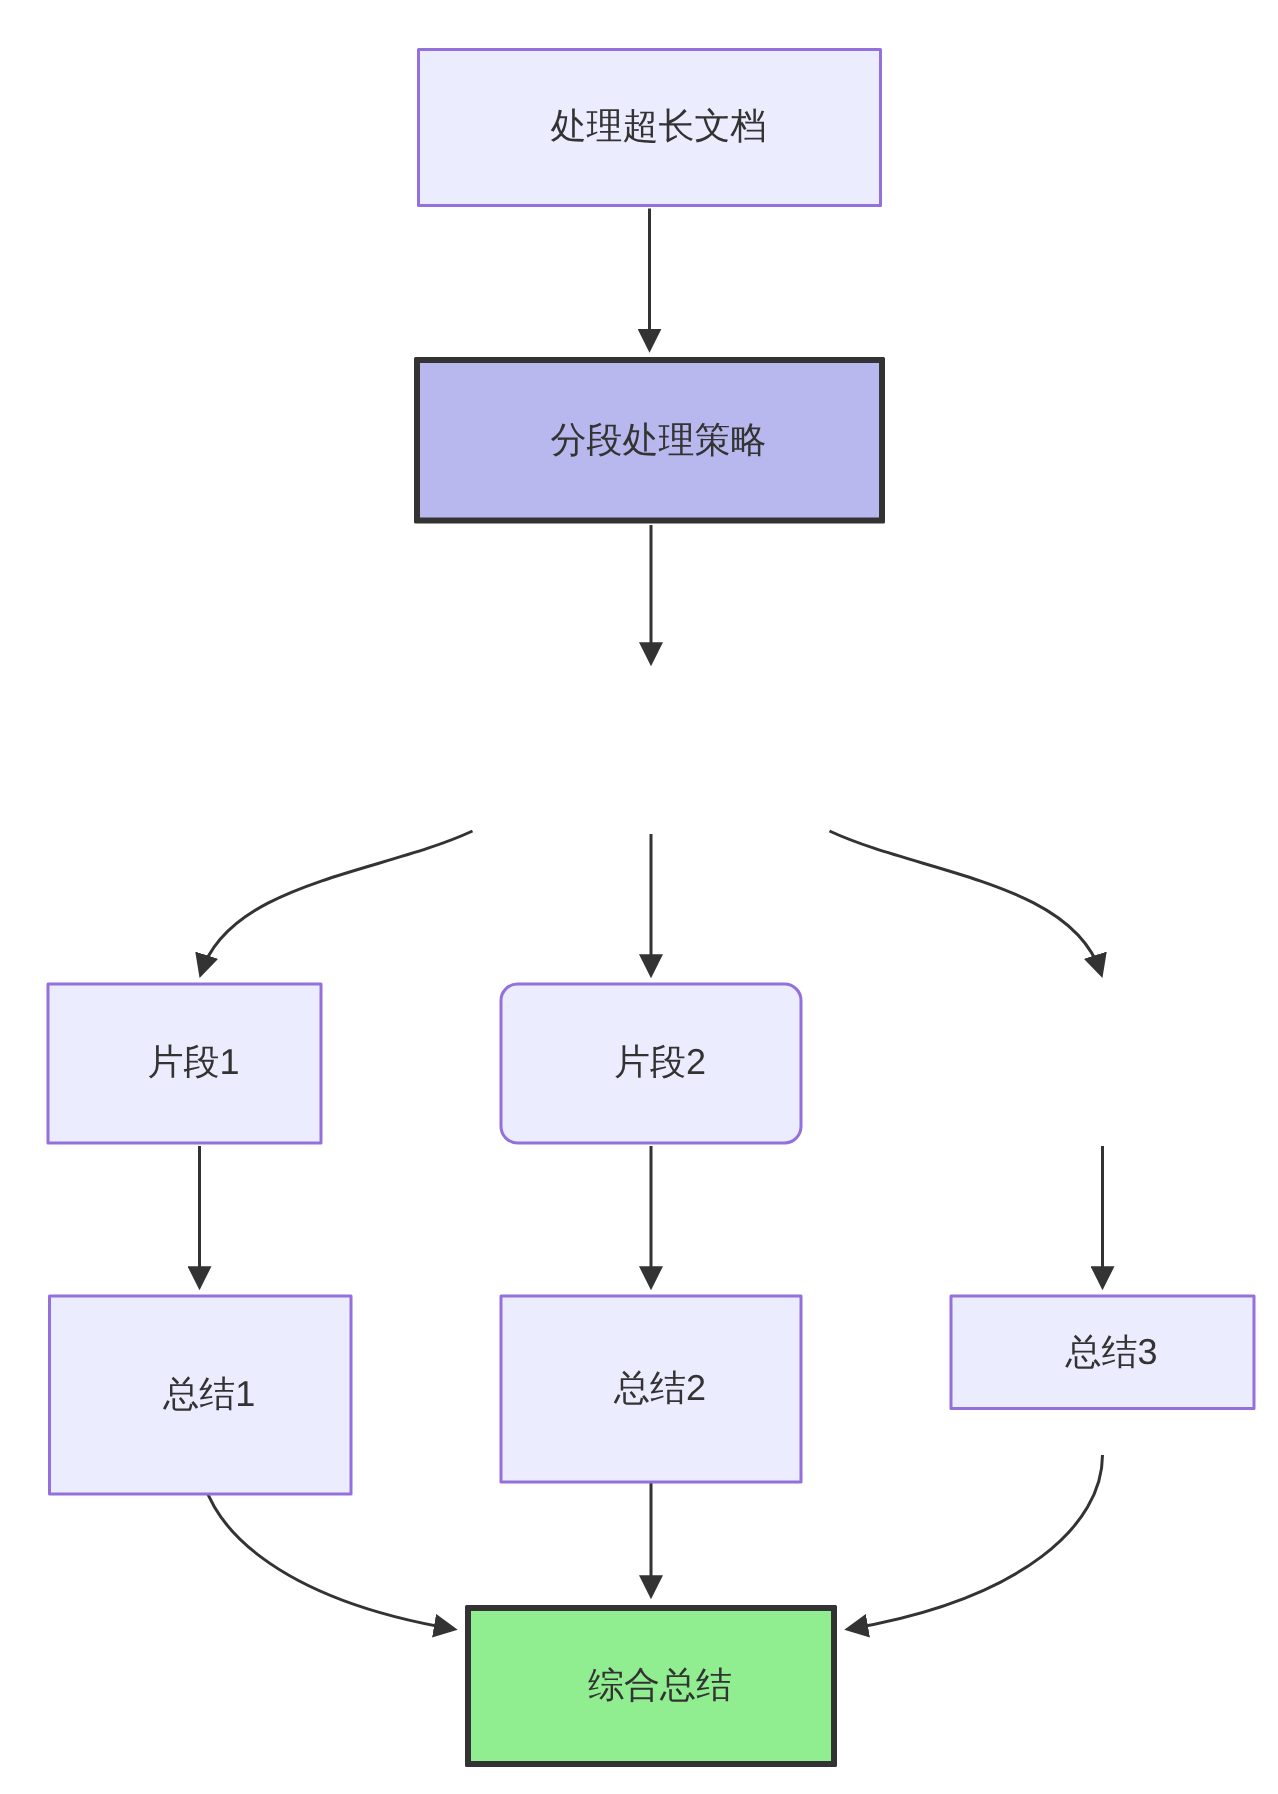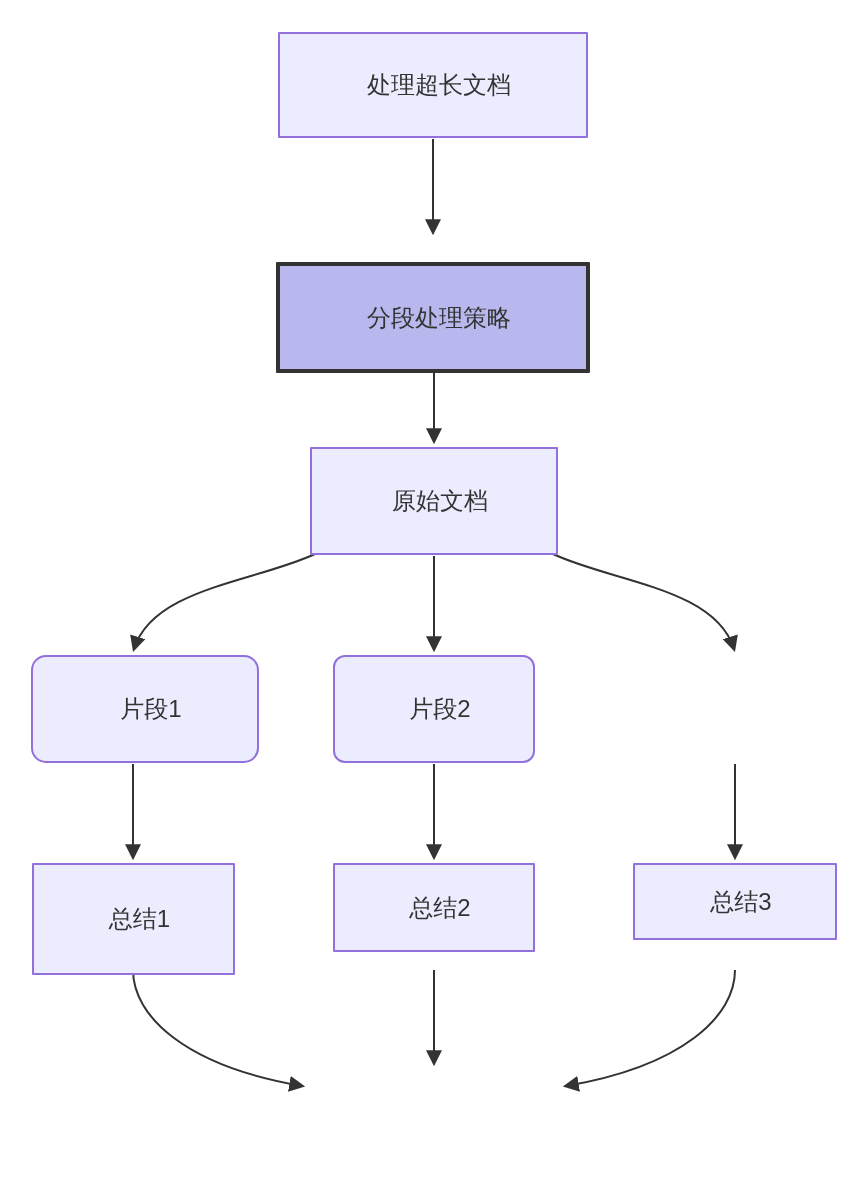--- a/index.html
+++ b/index.html
@@ -39,21 +39,20 @@
     border-radius: 1px;
     padding-left: 12px;
   }
   .node.default {
     background: #ECECFF;
     border: 2px solid #9370DB;
   }
   .node.emphasis {
     background: #B8B8EE;
     border: 4px solid #333333;
-    margin-top: 24px;
   }
   .node.success {
     background: #90EE90;
     border: 4px solid #333333;
   }
 </style>
 </head>
 <body>
 
 <div class="canvas">
@@ -74,27 +73,27 @@
     <path class="edge" marker-end="url(#arrow)" d="M735,764 L735,857"></path>
     <path class="edge" marker-end="url(#arrow)" d="M133,970 C133,1016 185,1066 302,1086"></path>
     <path class="edge" marker-end="url(#arrow)" d="M434,970 L434,1063"></path>
     <path class="edge" marker-end="url(#arrow)" d="M735,970 C735,1016 683,1066 566,1086"></path>
   </svg>
 
   <div class="node default" style="left:278px; top:32px;   width:310px; height:106px;">处理超长文档</div>
 
   <div class="node emphasis" style="left:276px; top:238px;  width:314px; height:111px;">分段处理策略</div>
 
-  <div class="node default" style="left:310px; top:447px;  width:248px; height:108px;">原始文档</div>
 
-  <div class="node default" style="left:31px;  top:655px;  width:228px; height:108px;border-radius:15px;">片段1</div>
+  <div class="node default" style="left:31px;  top:655px;  width:184px; height:108px;">片段1</div>
 
   <div class="node default" style="left:333px; top:655px;  width:202px; height:108px;border-radius:12px;">片段2</div>
 
 
-  <div class="node default" style="left:32px;  top:863px;  width:203px; height:112px;">总结1</div>
+  <div class="node default" style="left:32px;  top:863px;  width:203px; height:134px;">总结1</div>
 
-  <div class="node default" style="left:333px; top:863px;  width:202px; height:89px;">总结2</div>
+  <div class="node default" style="left:333px; top:863px;  width:202px; height:126px;">总结2</div>
 
   <div class="node default" style="left:633px; top:863px;  width:204px; height:77px;">总结3</div>
 
+  <div class="node success" style="left:310px; top:1070px; width:248px; height:108px;">综合总结</div>
 
 </div>
 
 </body></html>

